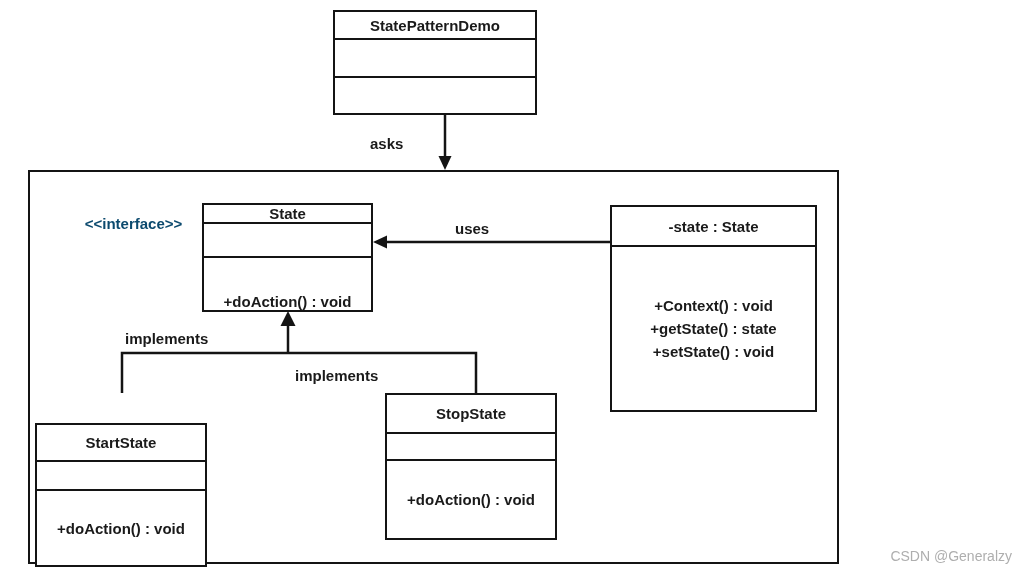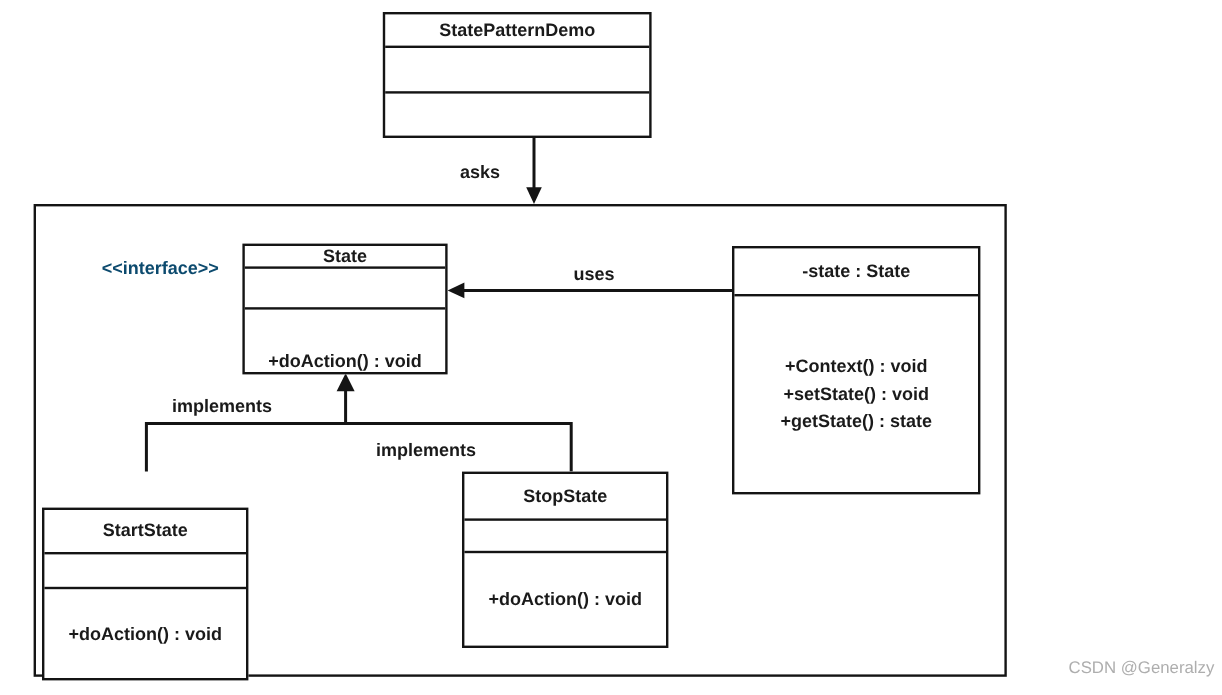--- a/index.html
+++ b/index.html
@@ -40,21 +40,20 @@
   }
   .outer-boundary{
     position:absolute;
     box-sizing:border-box;
     border:2.5px solid #141414;
     background:transparent;
   }
   .edge-label{
     position:absolute;
     font-weight:700;font-size:15px;
-    text-align:center;
     color:#1a1a1a;
   }
   .stereotype{
     position:absolute;
     font-weight:700;font-size:15px;
     text-align:center;
     color:#0c4a6e;
   }
   .watermark{
     position:absolute;
@@ -87,40 +86,40 @@
 
     <g>
       <polyline points="122,393 122,353 476,353 476,393" fill="none" stroke="#141414" stroke-width="2.5"></polyline>
       <line x1="288" y1="353" x2="288" y2="322" stroke="#141414" stroke-width="2.5"></line>
       <polygon points="288,311 280.5,326 295.5,326" fill="#141414"></polygon>
     </g>
   </svg>
 
   <div class="outer-boundary" style="left:28px;top:170px;width:811px;height:394px;"></div>
 
-  <div class="uml-class" style="left:319px;top:10px;width:224px;height:105px;">
+  <div class="uml-class" style="left:333px;top:10px;width:204px;height:105px;">
     <div class="uml-title" style="height:28px;">StatePatternDemo</div>
     <div class="uml-attrs" style="height:38px;"></div>
   </div>
 
   <div class="stereotype" style="left:70px;top:215px;width:127px;">&lt;&lt;interface&gt;&gt;</div>
   <div class="uml-class" style="left:202px;top:203px;width:171px;height:109px;gap:32px;">
     <div class="uml-title" style="height:37px;">State</div>
     <div class="uml-attrs" style="height:25px;"></div>
     <div class="uml-methods">
       <span>+doAction() : void</span>
     </div>
   </div>
 
   <div class="uml-class" style="left:610px;top:205px;width:207px;height:207px;">
     <div class="uml-attrs" style="height:40px;">-state : State</div>
     <div class="uml-methods">
       <span>+Context() : void</span>
+      <span>+getState() : state</span>
       <span>+setState() : void</span>
-      <span>+getState() : state</span>
     </div>
   </div>
 
   <div class="uml-class" style="left:35px;top:393px;width:172px;height:144px;margin-top:30px;">
     <div class="uml-title" style="height:37px;">StartState</div>
     <div class="uml-attrs" style="height:29px;"></div>
     <div class="uml-methods">
       <span>+doAction() : void</span>
     </div>
   </div>

